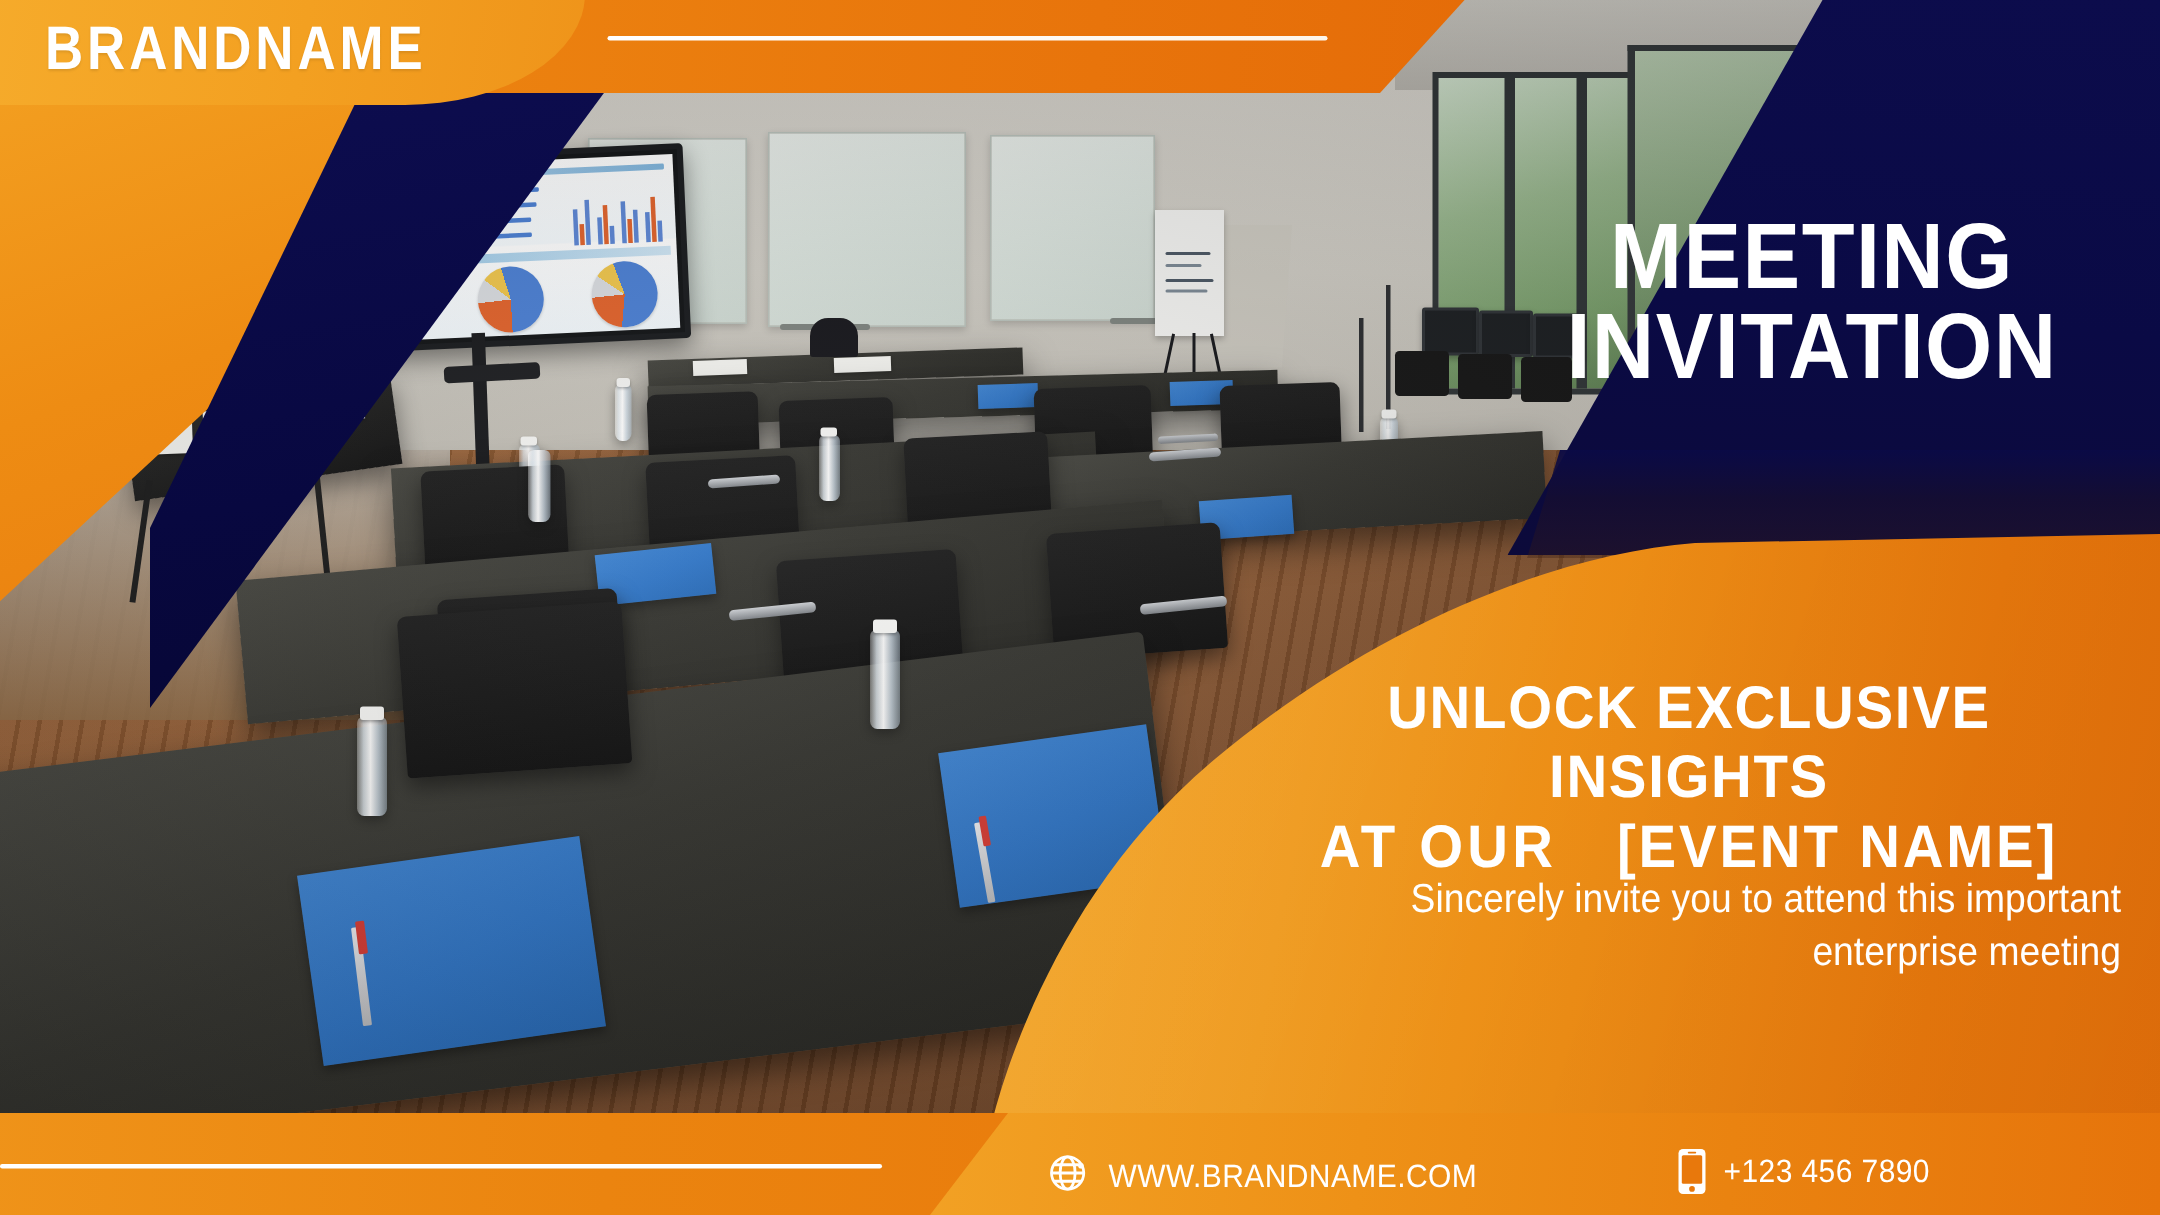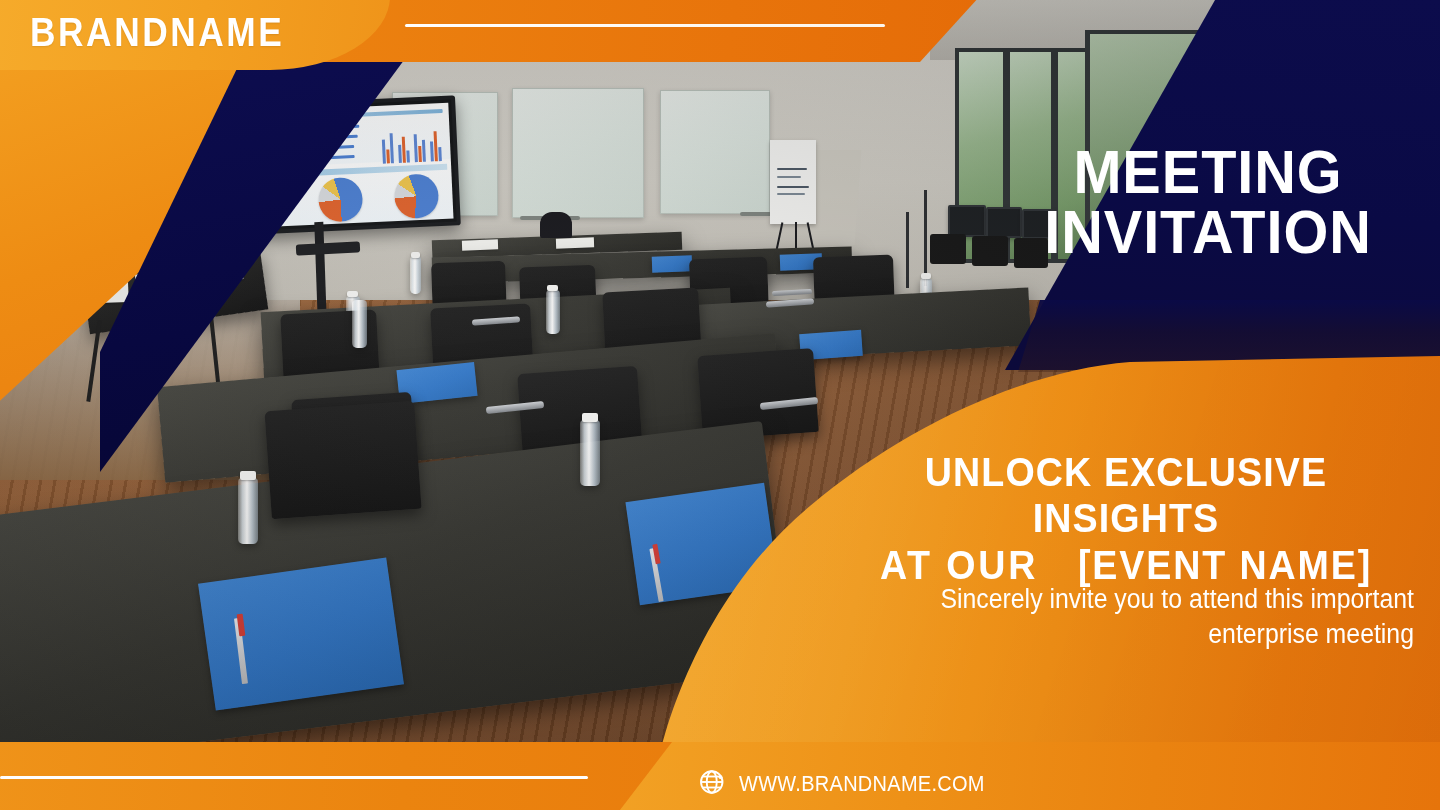--- a/index.html
+++ b/index.html
@@ -565,14 +565,25 @@
         <ellipse cx="11" cy="12" rx="4" ry="8.6"></ellipse>
         <line x1="2.4" y1="12" x2="19.6" y2="12"></line>
         <line x1="3.6" y1="7.6" x2="18.4" y2="7.6"></line>
         <line x1="3.6" y1="16.4" x2="18.4" y2="16.4"></line>
         <circle cx="18.1" cy="8.1" r="1.5" fill="#ffffff" stroke="none"></circle>
       </svg>
     </span>
     <span class="contact-label">WWW.BRANDNAME.COM</span>
   </div>
 
+  <div class="contact contact-phone">
+    <span>
+      <svg class="icon-svg" width="20" height="32" viewBox="0 0 20 32">
+        <rect x="1" y="1" width="18" height="30" rx="3" ry="3" fill="#ffffff"></rect>
+        <rect x="3.2" y="5.2" width="13.6" height="19" rx="1" ry="1" fill="#E8780C"></rect>
+        <rect x="7.2" y="2.8" width="5.6" height="1.2" rx="0.6" fill="#E8780C"></rect>
+        <circle cx="10" cy="27.6" r="1.9" fill="#E8780C"></circle>
+      </svg>
+    </span>
+    <span class="contact-label">+123 456 7890</span>
+  </div>
 
 </div>
 
 </body></html>

